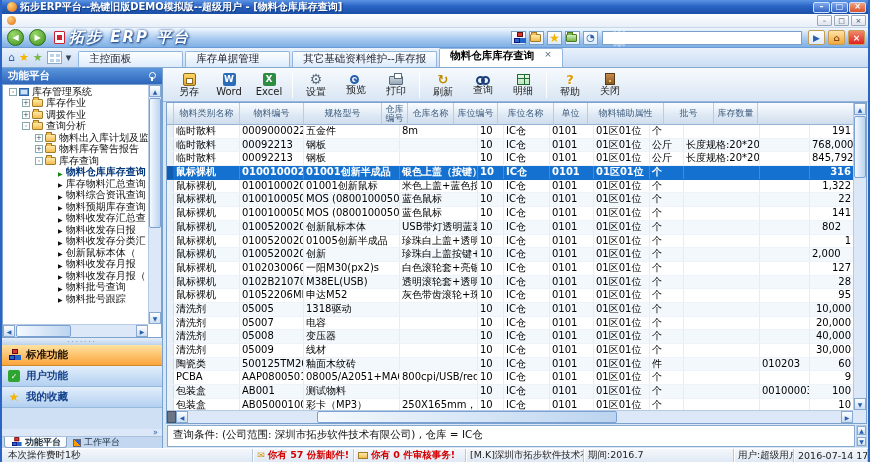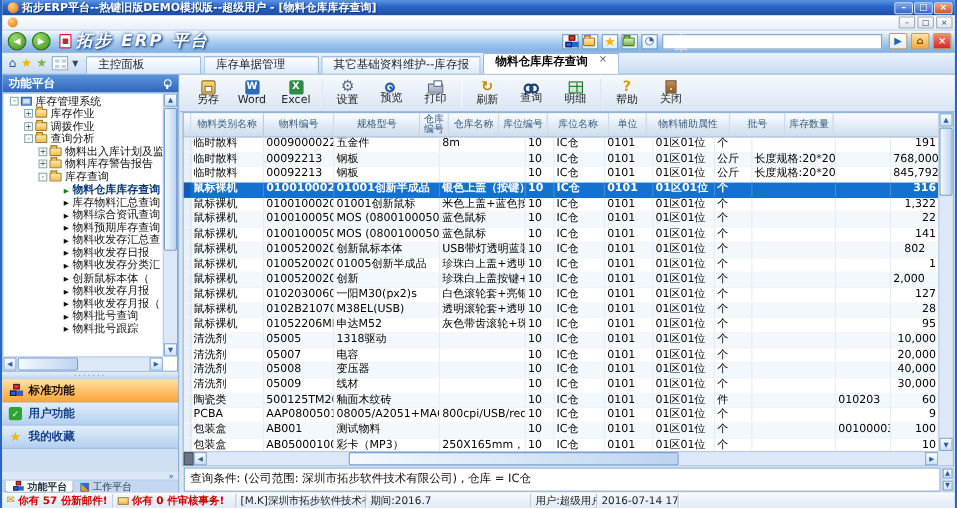--- a/index.html
+++ b/index.html
@@ -777,20 +777,21 @@
     <div id="querybar">
       <div id="querybox">查询条件: (公司范围: 深圳市拓步软件技术有限公司) , 仓库 = IC仓</div>
       <div id="query-vsb">
         <span class="sb-btn" style="top:0">▲</span>
         <span class="sb-btn" style="bottom:0">▼</span>
       </div>
     </div>
   </div>
 
   <div id="statusbar">
+    <div id="status-left">本次操作费时1秒</div>
     <div id="status-segs" style="display:flex">
         <div class="seg">
           <span class="sico s-mail">✉</span>
           <span style="color: rgb(212, 0, 0); font-weight: bold;">你有 57 份新邮件!</span>
         </div>
         <div class="seg">
           <span class="sico s-task"></span>
           <span style="color: rgb(212, 0, 0); font-weight: bold;">你有 0 件审核事务!</span>
         </div>
         <div class="seg">

